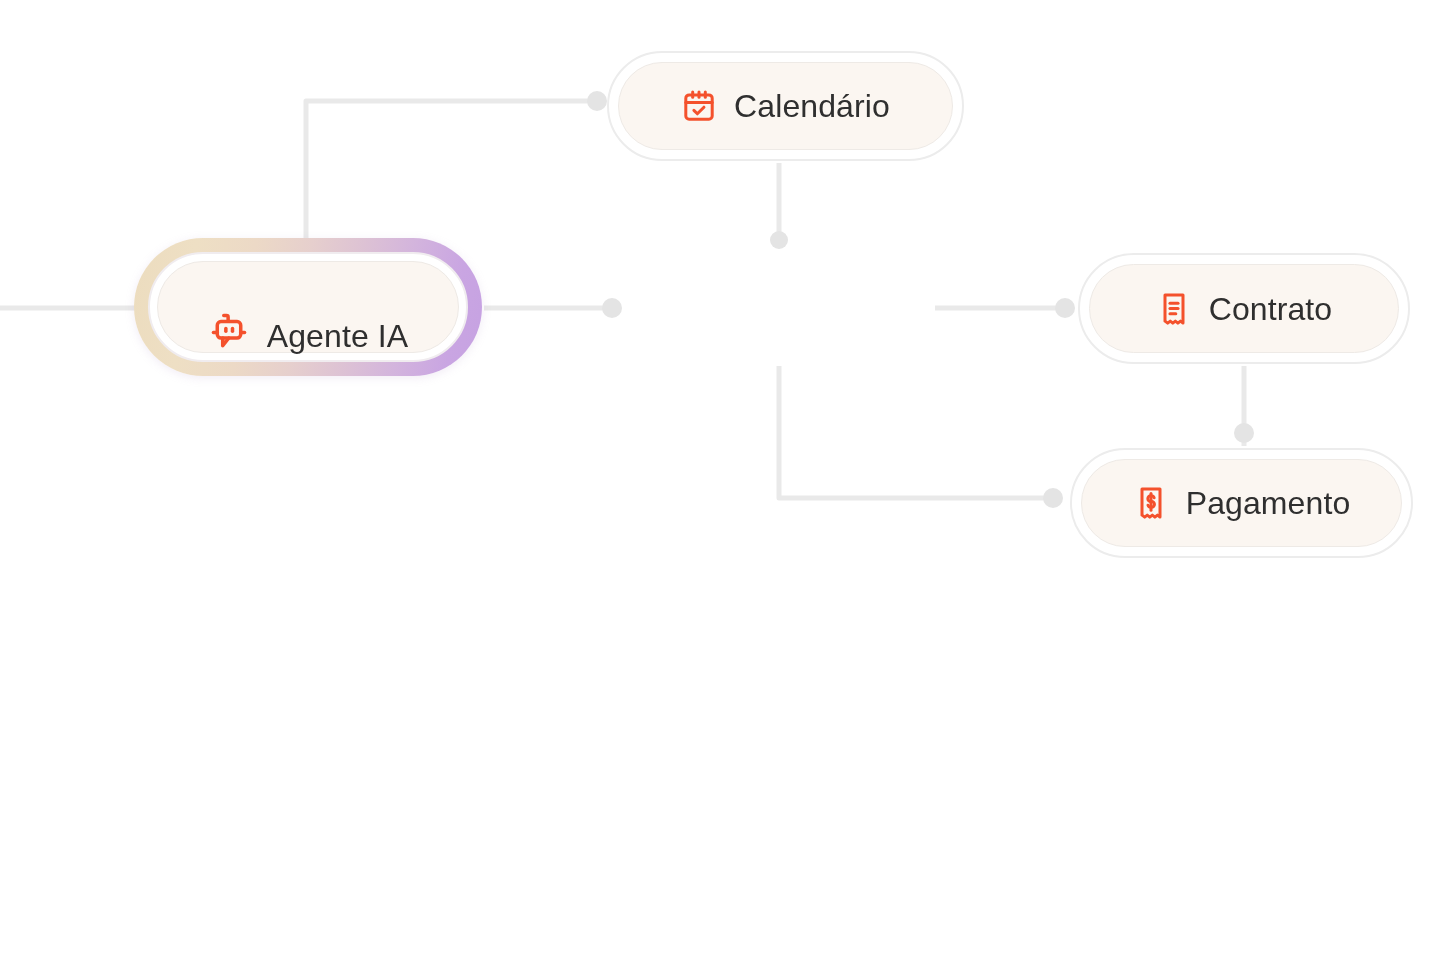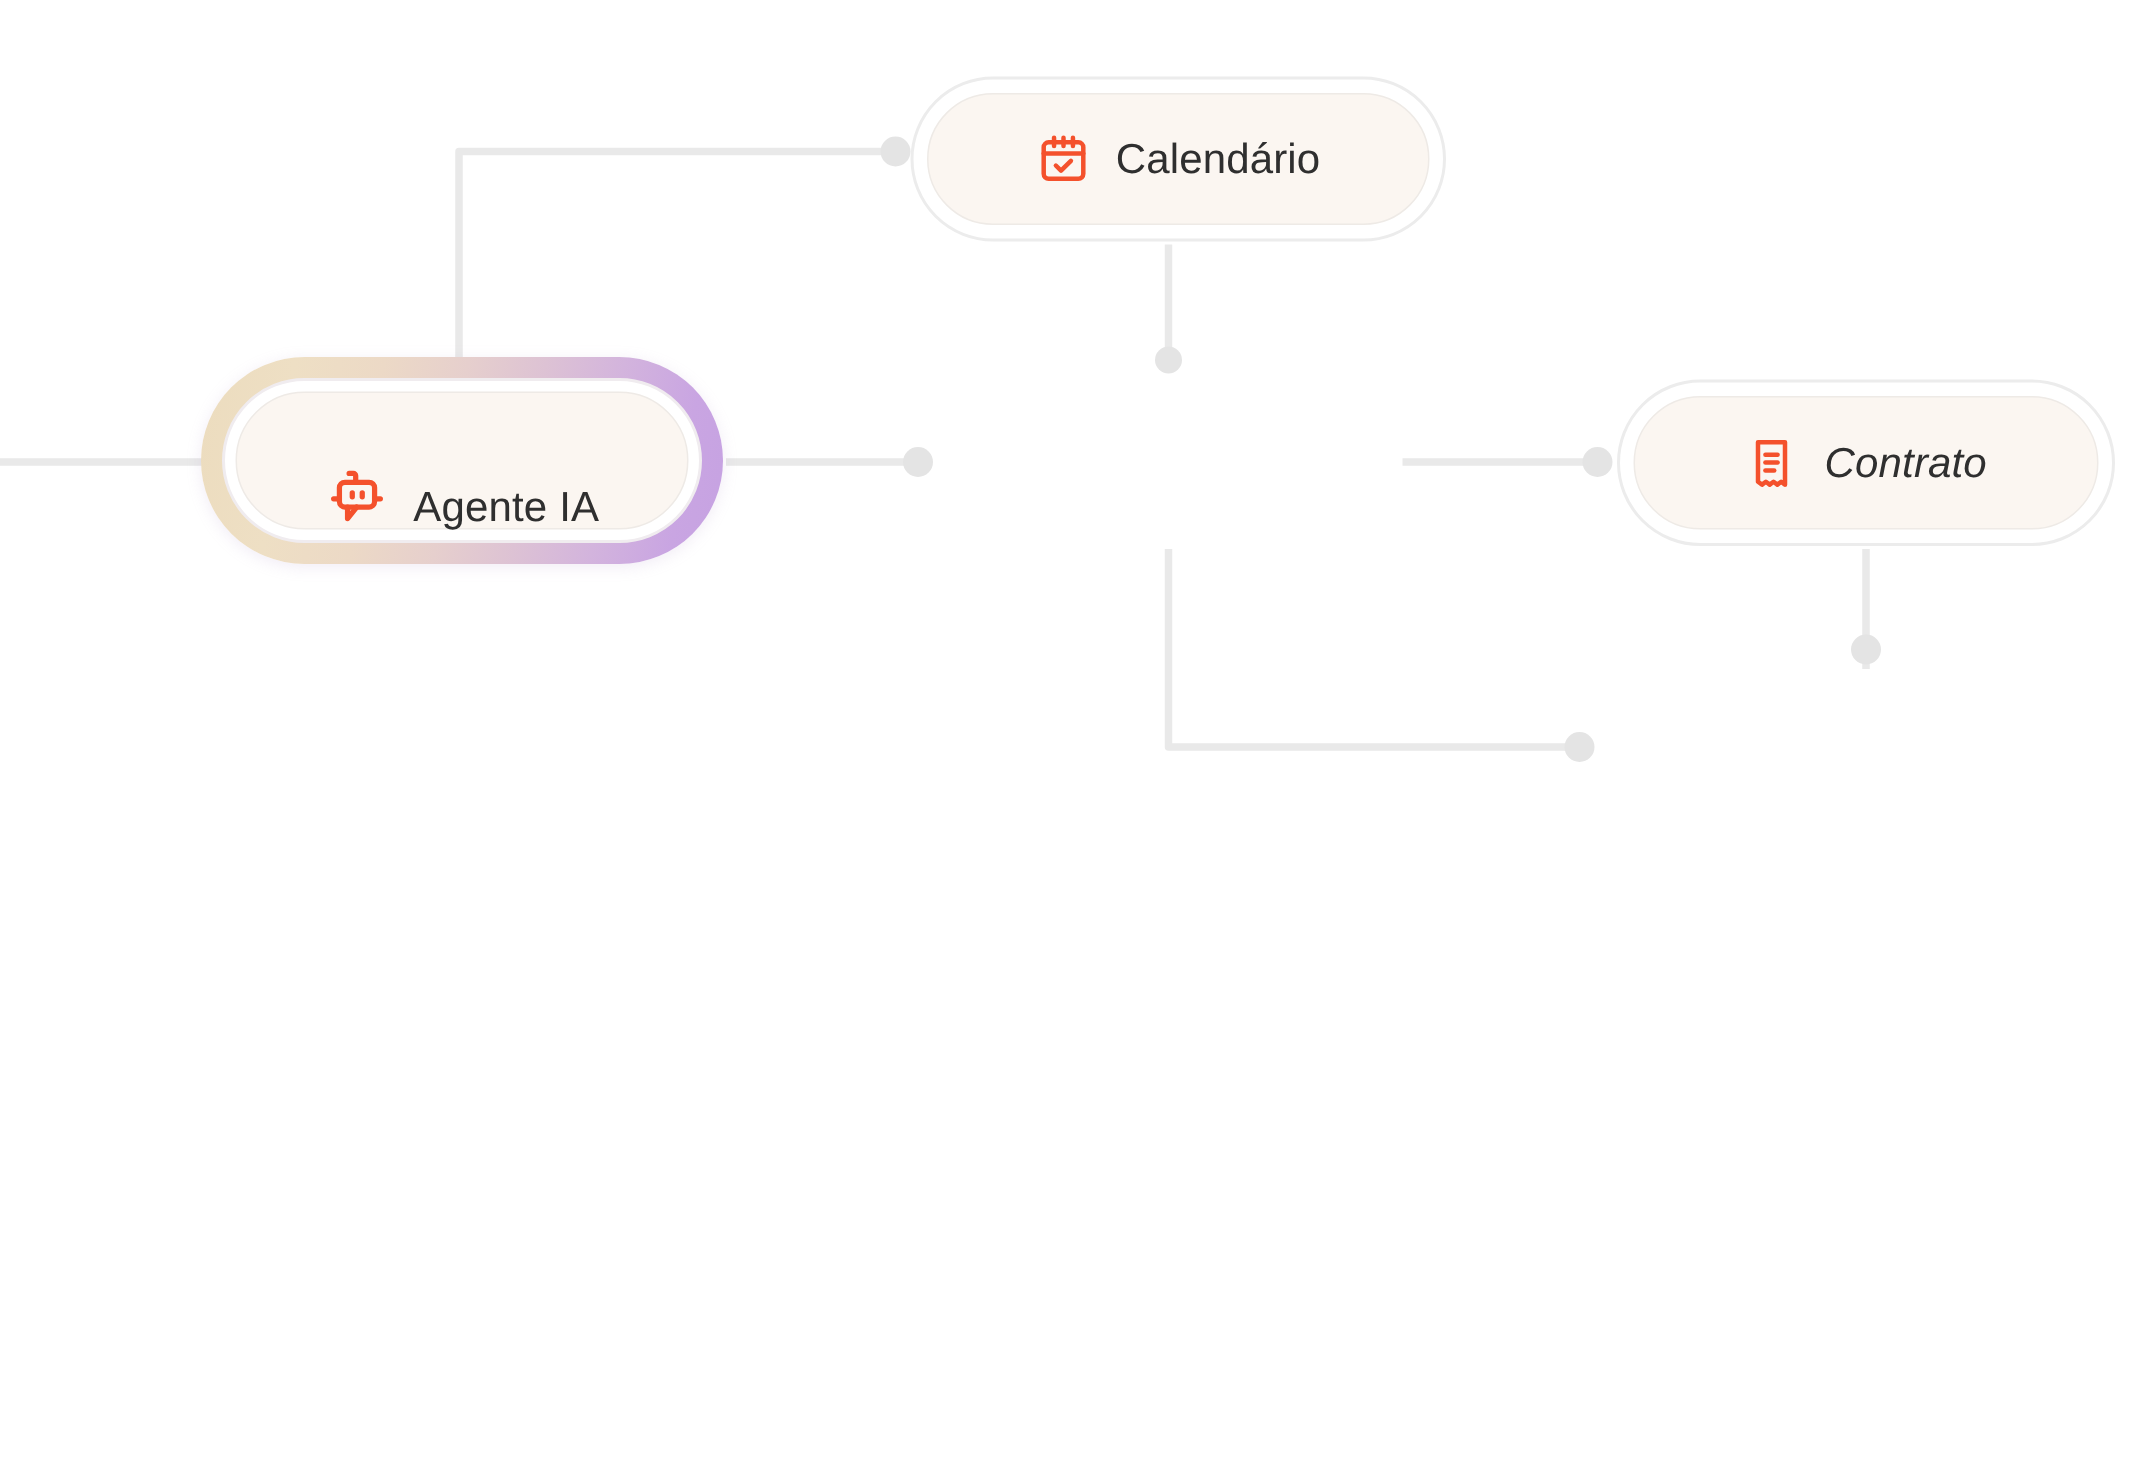--- a/index.html
+++ b/index.html
@@ -47,21 +47,21 @@
     background: #fbf6f1;
     border: 1.5px solid #eeeae6;
     border-radius: 999px;
     display: flex;
     align-items: center;
     justify-content: center;
     gap: 17px;
     padding: 0 30px;
   }
   .node-label {
-    font-size: 28px;
+    font-size: 32px;
     color: #2f2f2f;
     line-height: 1;
     white-space: nowrap;
     letter-spacing: 0.1px;
   }
   .node-icon {
     display: flex;
     align-items: center;
     justify-content: center;
     flex: 0 0 auto;
@@ -102,21 +102,21 @@
     bottom: 23px;
     width: auto;
     height: auto;
     align-items: flex-end;
   }
 
   
   #node-agente   { left: 134px; top: 238px; width: 348px; height: 138px; }
   #node-calendar { left: 607px; top: 51px;  width: 357px; height: 110px; }
   #node-reuniao  { left: 628px; top: 253px; width: 305px; height: 111px; }
-  #node-contrato { left: 1078px;top: 253px; width: 332px; height: 111px; font-style: italic; }
+  #node-contrato { left: 1078px;top: 253px; width: 332px; height: 111px; }
   #node-pagamento{ left: 1070px;top: 448px; width: 343px; height: 110px; }
 </style>
 </head>
 <body>
 
 <div id="canvas">
 
   <svg id="edges" viewBox="0 0 1432 976" width="1432" height="976">
     <g fill="none" stroke="#e9e9e9" stroke-width="5" stroke-linecap="butt" stroke-linejoin="round">
 
@@ -186,14 +186,26 @@
           <path d="M6 2.6 h12 v18.8 l-1.7 -1.3 l-1.7 1.3 l-1.7 -1.3 l-1.7 1.3 l-1.7 -1.3 l-1.7 1.3 l-1.8 -1.3 z"></path>
           <path d="M9.3 8.1 H14.7"></path>
           <path d="M9.3 11.6 H14.7"></path>
           <path d="M9.3 15.1 H13.2"></path>
         </svg>
       </span>
       <span class="node-label">Contrato</span>
     </div>
   </div>
 
+  <div class="node" id="node-pagamento">
+    <div class="node-inner">
+      <span class="node-icon">
+        <svg width="36" height="36" viewBox="0 0 24 24" fill="none" stroke="#f4512c" stroke-width="2" stroke-linecap="round" stroke-linejoin="round">
+          <path d="M6 2.6 h12 v18.8 l-1.7 -1.3 l-1.7 1.3 l-1.7 -1.3 l-1.7 1.3 l-1.7 -1.3 l-1.7 1.3 l-1.8 -1.3 z"></path>
+          <path d="M14.1 8.5 a2 2 0 0 0 -2 -1.3 h-0.3 a1.9 1.9 0 0 0 0 3.8 h0.6 a1.9 1.9 0 0 1 0 3.8 h-0.4 a2 2 0 0 1 -2 -1.3"></path>
+          <path d="M12 5.7 V16.9"></path>
+        </svg>
+      </span>
+      <span class="node-label">Pagamento</span>
+    </div>
+  </div>
 
 </div>
 
 </body></html>

